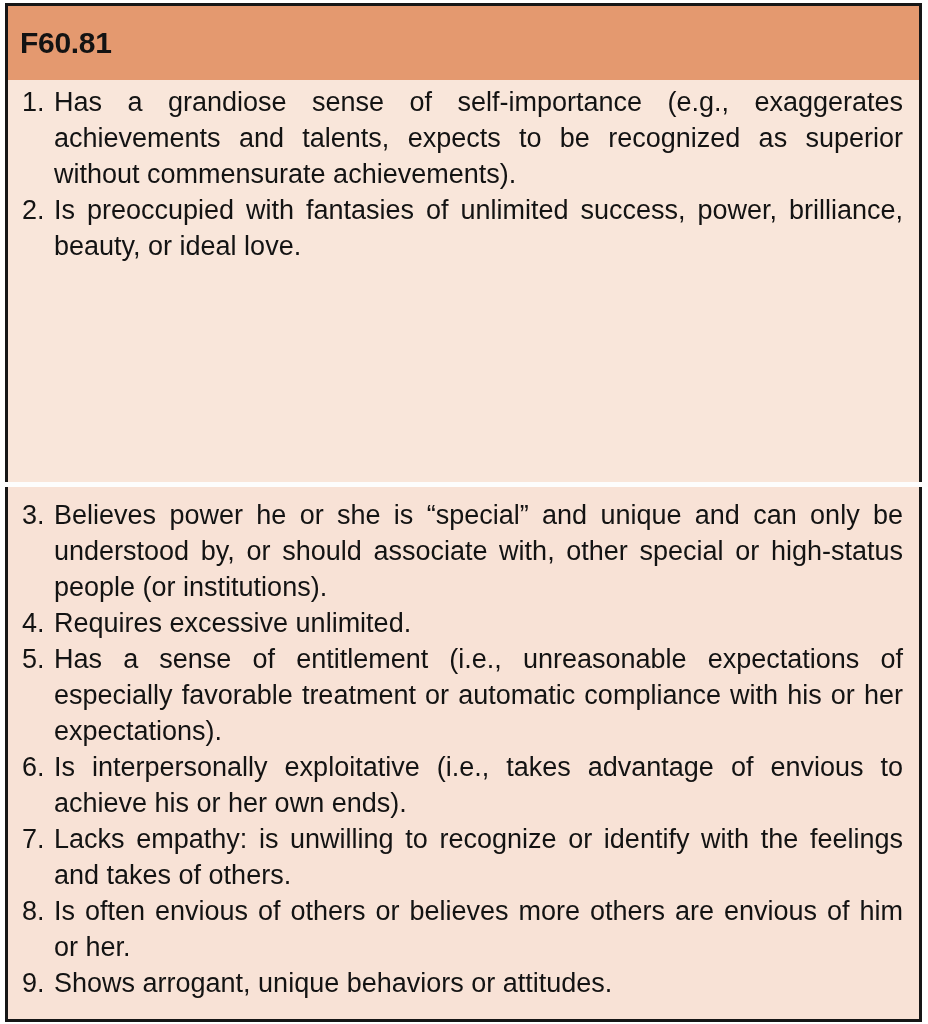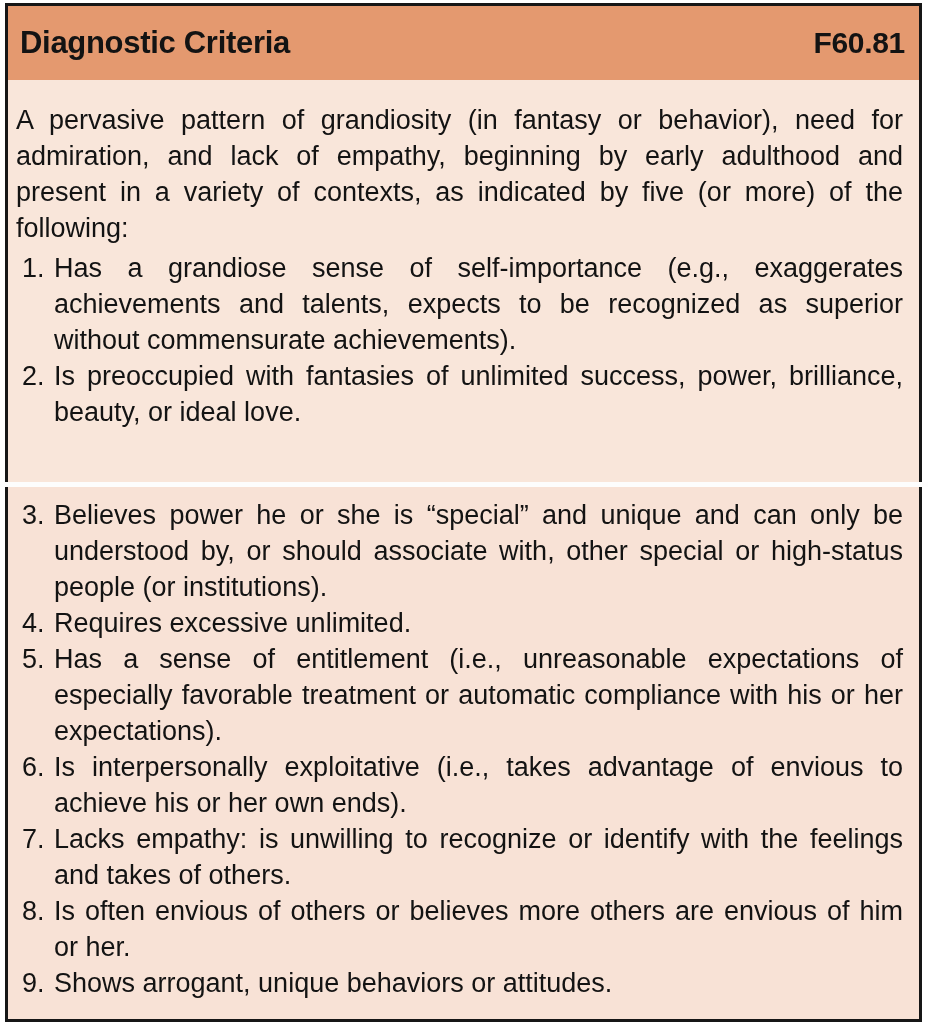--- a/index.html
+++ b/index.html
@@ -64,25 +64,23 @@
   .item-num{flex:0 0 46px;padding-left:14px;text-align:left;}
   .item-text{flex:1;text-align:justify;}
 </style>
 </head>
 <body>
 
 <div class="page">
 
   <div class="block-top">
     <div class="header-bar">
-      <span class="header-title">Diagnostic Criteria</span>
       <span class="header-code">F60.81</span>
     </div>
 
-    <p class="intro">A pervasive pattern of grandiosity (in fantasy or behavior), need for admiration, and lack of empathy, beginning by early adulthood and present in a variety of contexts, as indicated by five (or more) of the following:</p>
 
     <div class="criteria-list">
       <div class="item">
         <span class="item-num">1.</span>
         <span class="item-text">Has a grandiose sense of self-importance (e.g., exaggerates achievements and talents, expects to be recognized as superior without commensurate achievements).</span>
       </div>
       <div class="item">
         <span class="item-num">2.</span>
         <span class="item-text">Is preoccupied with fantasies of unlimited success, power, brilliance, beauty, or ideal love.</span>
       </div>

